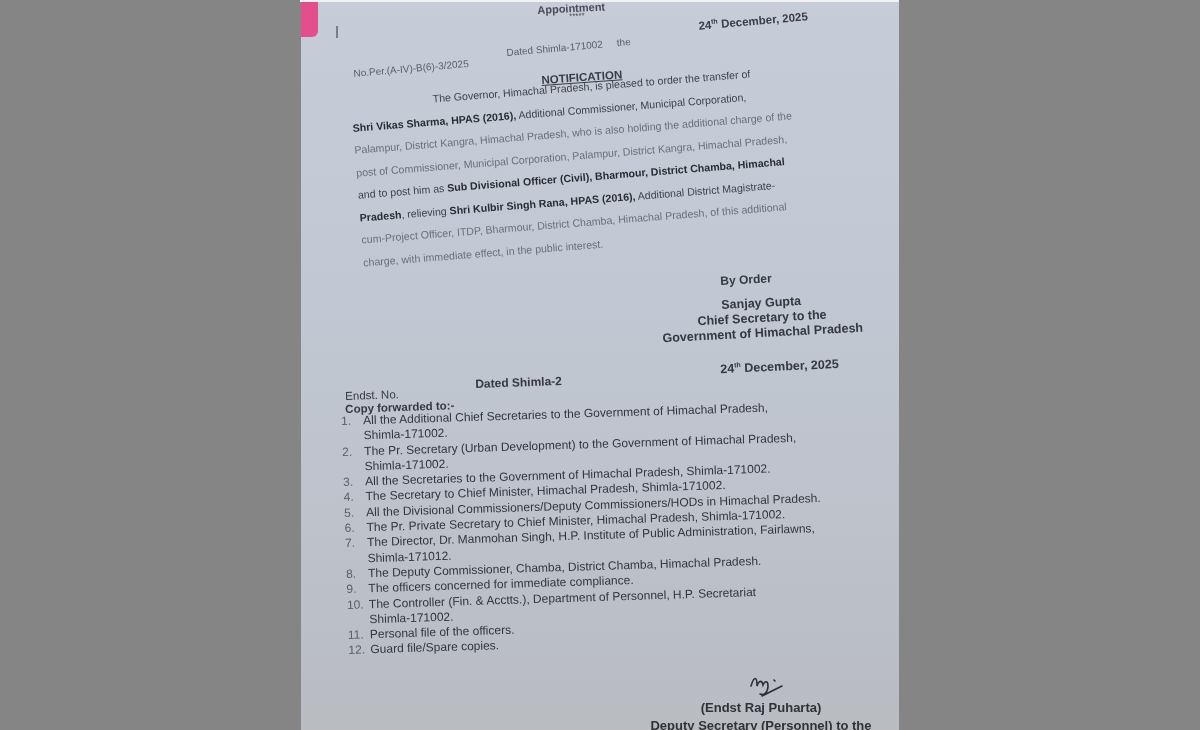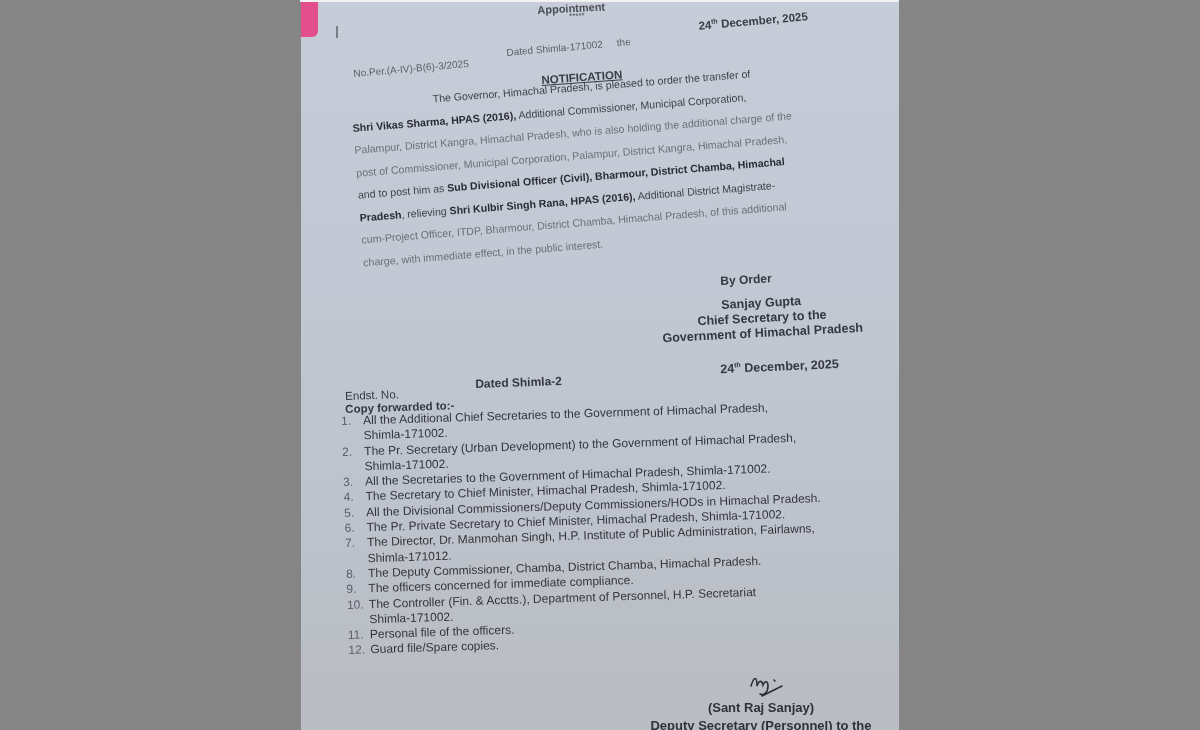--- a/index.html
+++ b/index.html
@@ -162,17 +162,17 @@
       <div class="row">
           <span class="num">12.</span>
           <span class="txt">Guard file/Spare copies.</span>
         </div>
     </div>
 
     <svg class="signature-mark" viewBox="0 0 40 28">
       <path d="M3 14 C6 4, 9 4, 9 14 C11 8, 14 8, 15 13 C17 8, 20 9, 20 14 C20 20, 16 24, 12 22 M14 24 L34 14 M26 8 L27 9" stroke="#2d2f35" stroke-width="1.6" fill="none" stroke-linecap="round"></path>
     </svg>
     <div class="sig2">
-      <div>(Sant Raj Sanjay)</div>
+      <div>(Endst Raj Puharta)</div>
       <div>Deputy Secretary (Personnel) to the</div>
     </div>
   </div>
 </div>
 
 </body></html>

